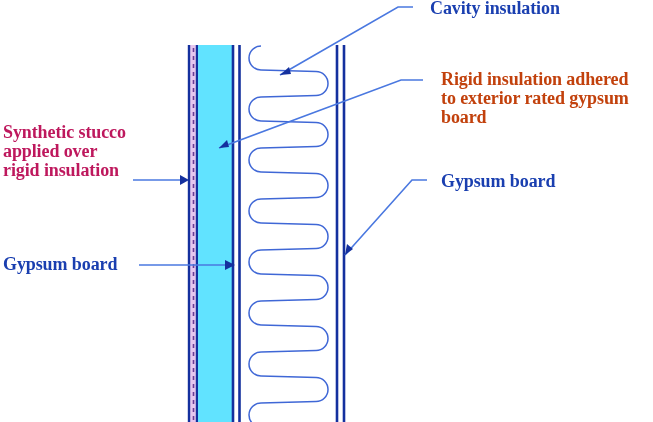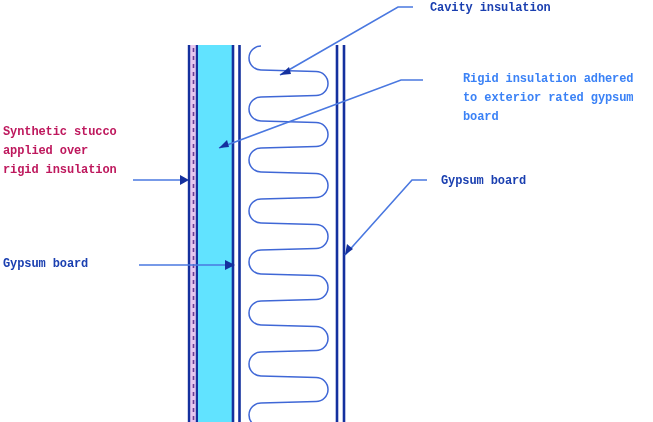--- a/index.html
+++ b/index.html
@@ -1,23 +1,23 @@
 <!DOCTYPE html>
 <html><head>
   <meta charset="utf-8">
   <style>
     html, body { margin: 0; padding: 0; background: #ffffff; }
     body { width: 653px; height: 422px; position: relative; overflow: hidden; font-family: "Liberation Sans", sans-serif; }
     #diagram { position: absolute; left: 0; top: 0; width: 653px; height: 422px; }
     .label {
       position: absolute;
       color: #1a3fb0;
-      font-family: Liberation Mono, monospace;
+      font-family: Liberation Serif, serif;
       font-weight: bold;
-      font-size: 12px;
+      font-size: 18px;
       line-height: 19px;
       white-space: pre-line;
       letter-spacing: -0.1px;
     }
   </style>
 </head>
 <body>
 
 <svg id="diagram" viewBox="0 0 653 422" xmlns="http://www.w3.org/2000/svg">
 
@@ -111,20 +111,20 @@
 
     <line class="leader" x1="139" y1="265" x2="230" y2="265" stroke="#4a78e0" stroke-width="1.6" fill="none"></line>
     <polygon class="arrow" points="235,265 225,260 225,270" fill="#14309e"></polygon>
 
     <polyline class="leader" points="427,180 412,180 345,255" stroke="#4a78e0" stroke-width="1.6" fill="none"></polyline>
     <polygon class="arrow" points="345,255 347,244 353,249" fill="#14309e"></polygon>
   </g>
 </svg>
 
 <div class="label" style="left: 430px; top: -1px; color: rgb(26, 63, 176);">Cavity insulation</div>
-<div class="label" style="left: 441px; top: 70px; color: #3b82f6; margin-left: 22px;">Rigid insulation adhered
+<div class="label" style="left: 441px; top: 70px; color: #c2410c;">Rigid insulation adhered
 to exterior rated gypsum
 board</div>
 <div class="label" style="left: 3px; top: 123px; color: #be185d;">Synthetic stucco
 applied over
 rigid insulation</div>
 <div class="label" style="left: 3px; top: 255px; color: rgb(26, 63, 176);">Gypsum board</div>
 <div class="label" style="left: 441px; top: 172px; color: rgb(26, 63, 176);">Gypsum board</div>
 
 </body></html>

